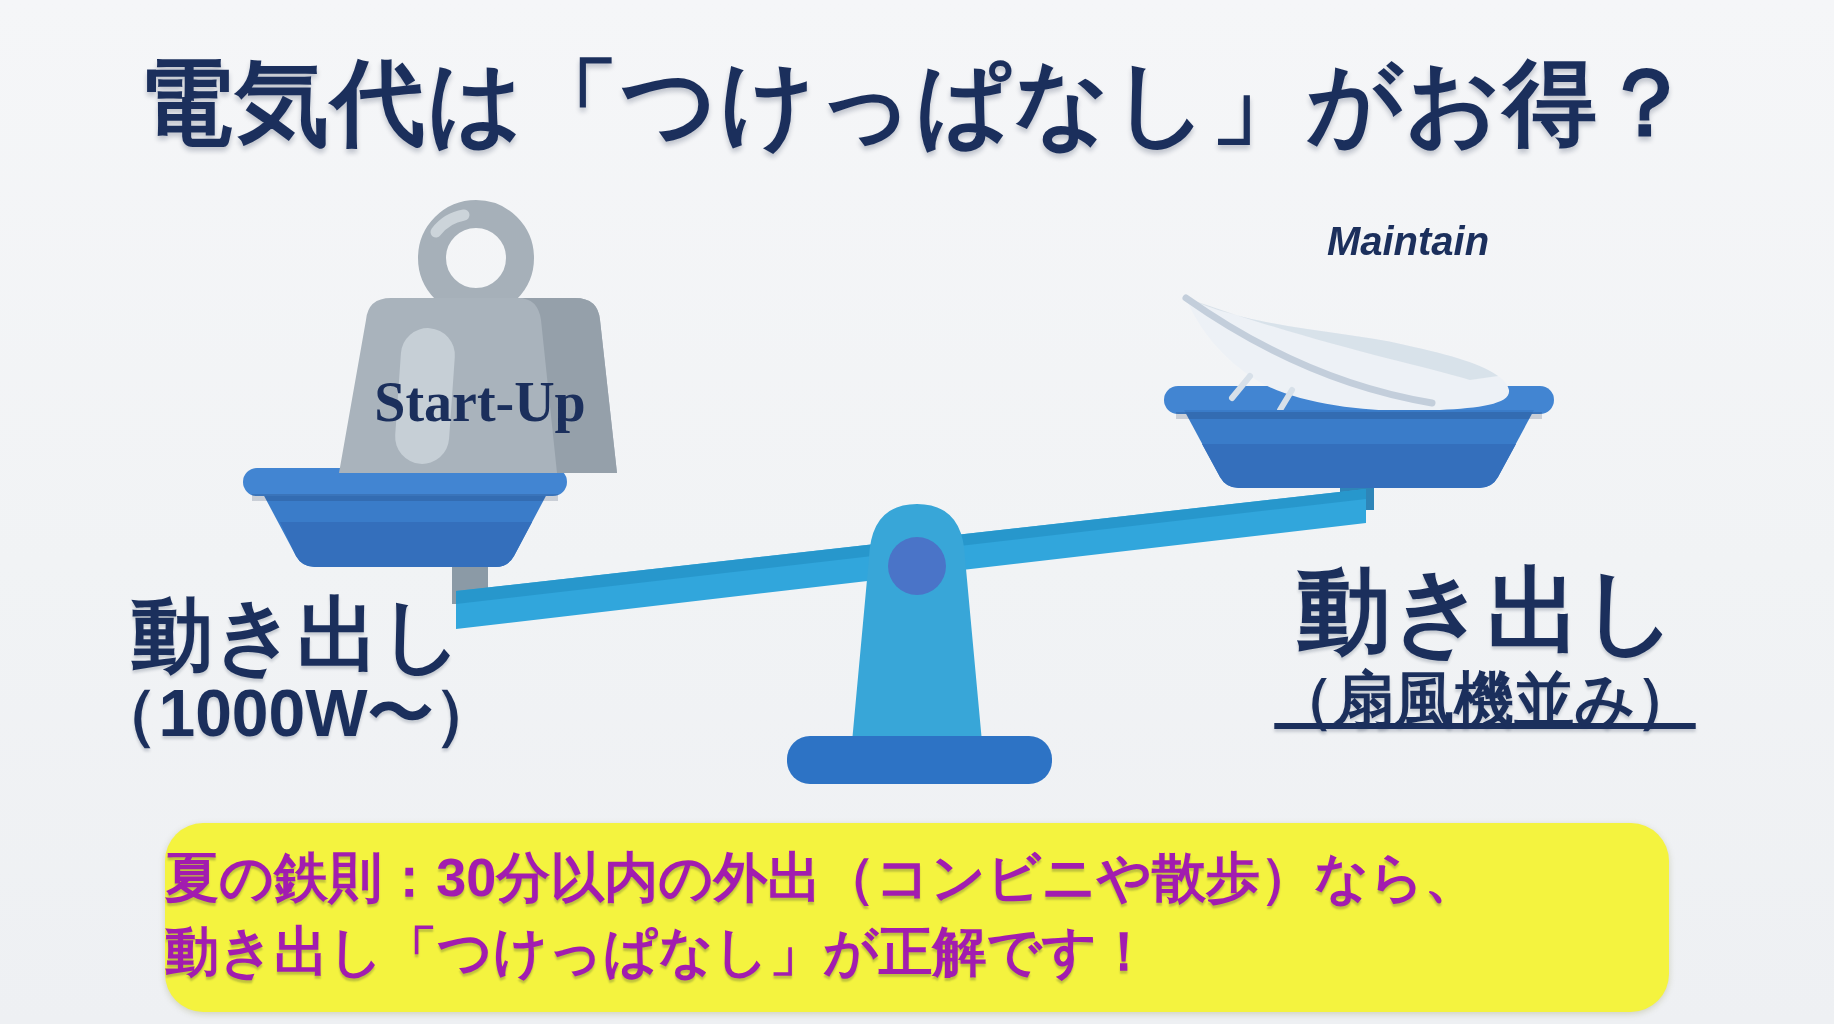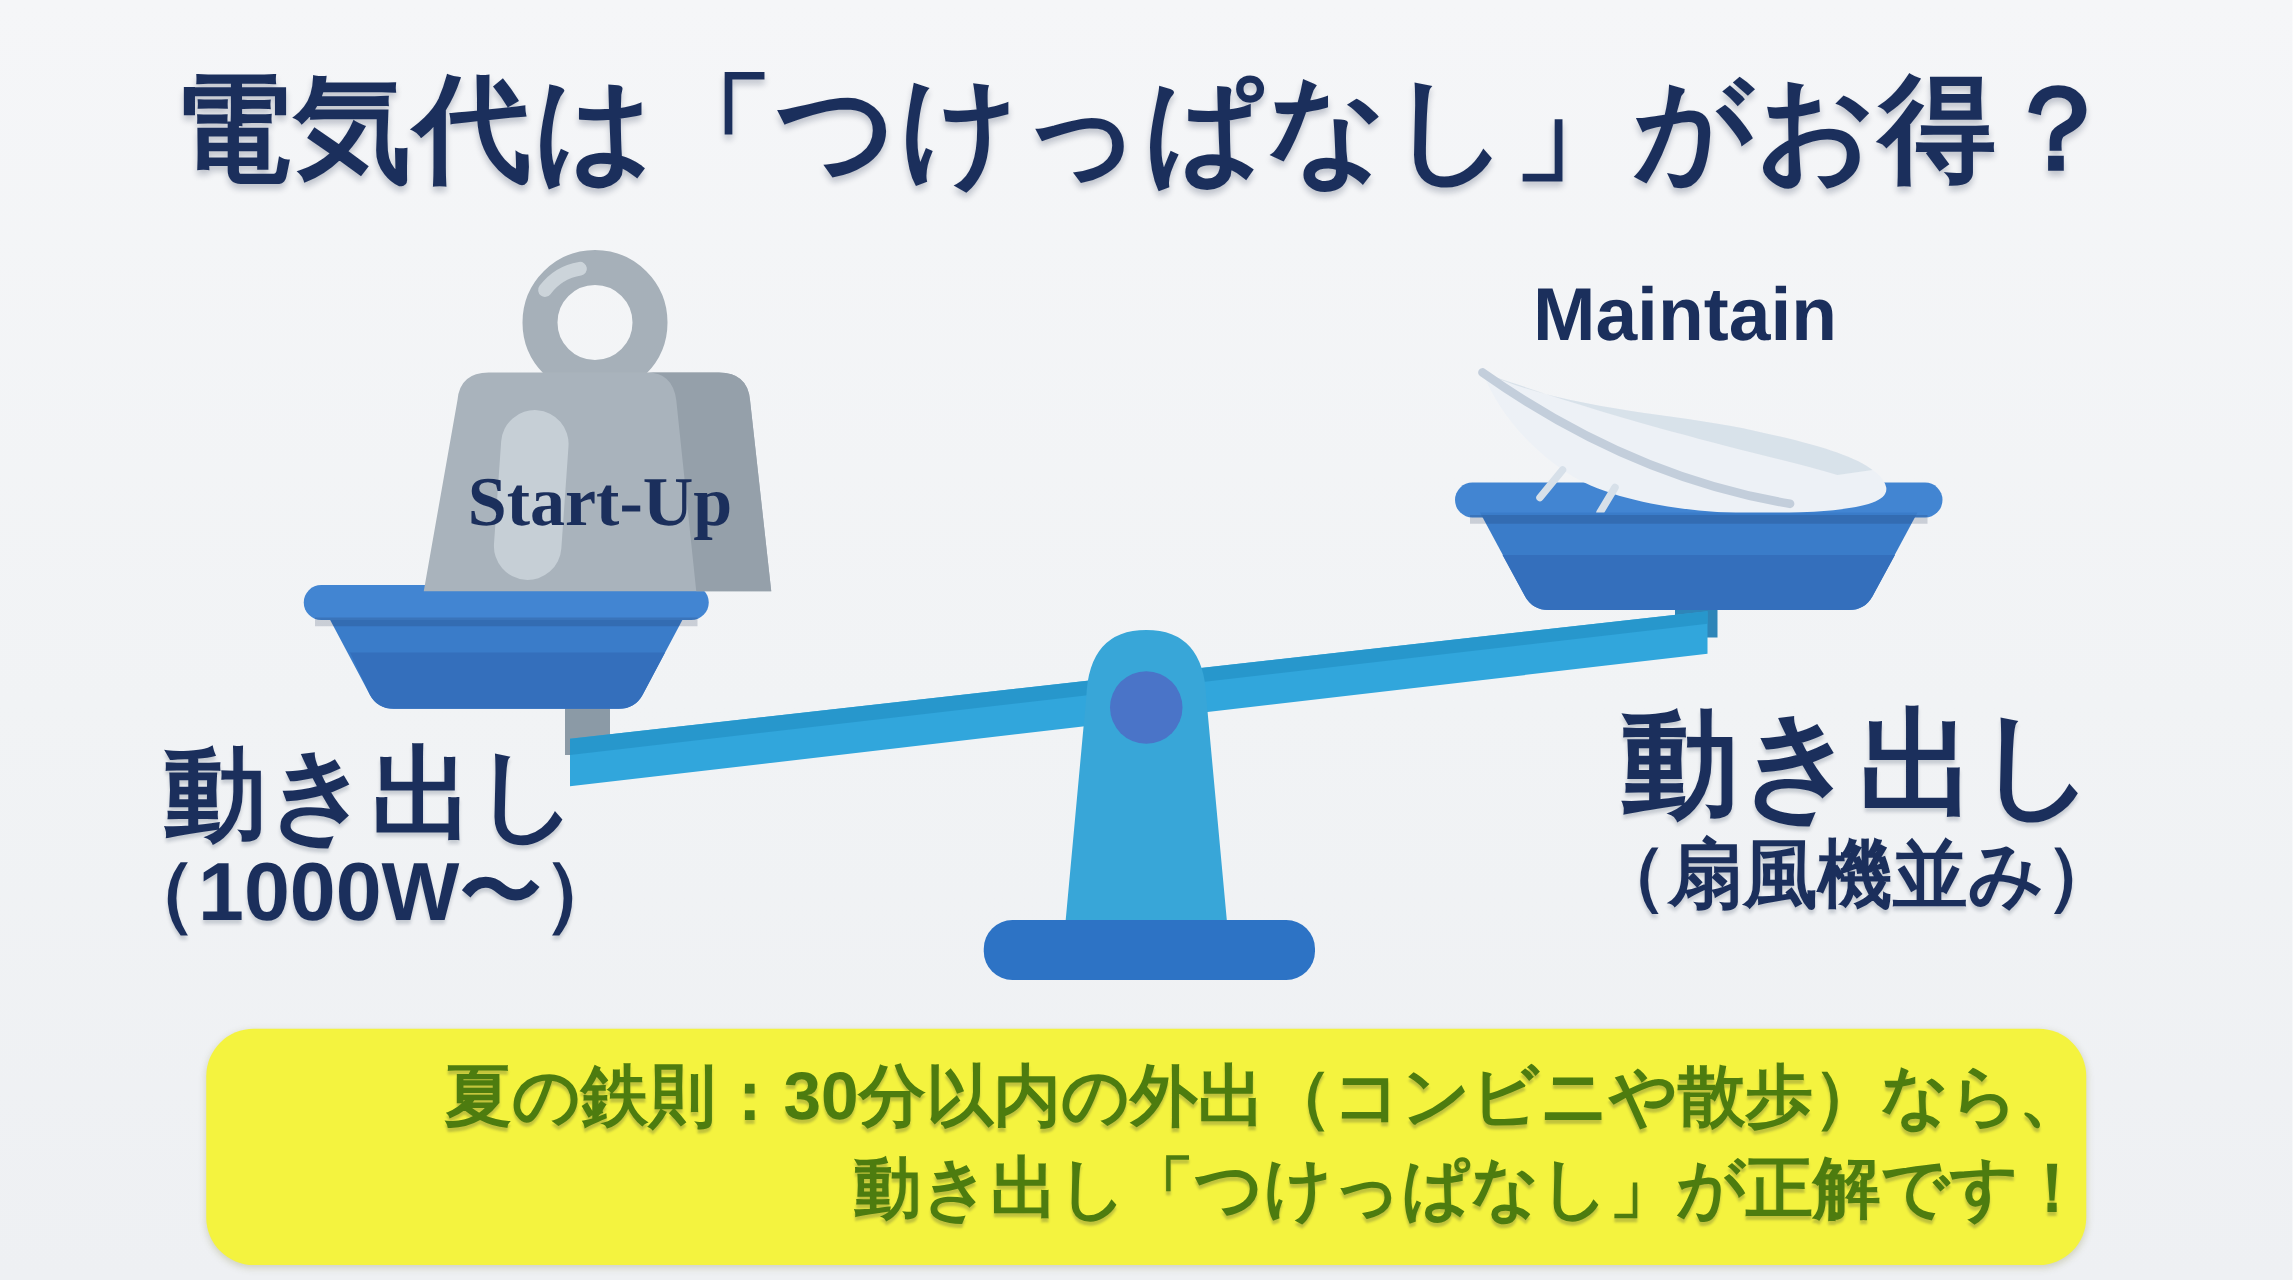--- a/index.html
+++ b/index.html
@@ -26,42 +26,43 @@
     letter-spacing: 2px;
     text-shadow: 0 4px 5px rgba(10,25,55,0.22);
     text-align: center;
   }
   .startup-label {
     left: 340px; top: 372px; width: 280px;
     font-size: 56px;
     font-family: Liberation Serif, serif;
   }
   .maintain-label {
-    left: 1208px; top: 220px; width: 280px;
-    font-size: 60px;
+    left: 1268px; top: 220px; width: 280px;
+    font-size: 40px;
+    font-style: italic;
   }
   .left-cap1 { left: 87px;  top: 592px; width: 420px; font-size: 82px; text-shadow: 0 3px 3px rgba(10,25,55,0.18); font-family: Liberation Serif, serif; }
   .left-cap2 { left: 61px;  top: 678px; width: 470px; font-size: 66px; text-shadow: 0 3px 3px rgba(10,25,55,0.18); }
   .right-cap1 { left: 1262px; top: 560px; width: 450px; font-size: 94px; text-shadow: 0 3px 3px rgba(10,25,55,0.18); }
-  .right-cap2 { left: 1250px; top: 668px; width: 470px; font-size: 60px; text-shadow: 0 3px 3px rgba(10,25,55,0.18); }
+  .right-cap2 { left: 1250px; top: 668px; width: 470px; font-size: 60px; text-shadow: 0 3px 3px rgba(10,25,55,0.18); text-decoration: underline; }
   .banner {
     left: 165px; top: 823px;
     width: 1504px; height: 189px;
     background: #f4f33f;
     border-radius: 38px;
     box-shadow: 0 2px 6px rgba(120,120,40,0.25);
   }
   .banner-text {
     position: absolute;
     left: 0; top: 17px; width: 100%;
     font-weight: bold;
-    text-align: right;
+    text-align: left;
     font-size: 54px;
     line-height: 74px;
-    color: #4d7c0f;
+    color: #a21caf;
     text-shadow: 0 3px 2px rgba(10,25,55,0.22);
   }
   svg { position: absolute; left: 0; top: 0; }
 </style>
 </head>
 <body>
 
 <div class="stage">
 
   <div class="abs txt title">電気代は「つけっぱなし」がお得？</div>

